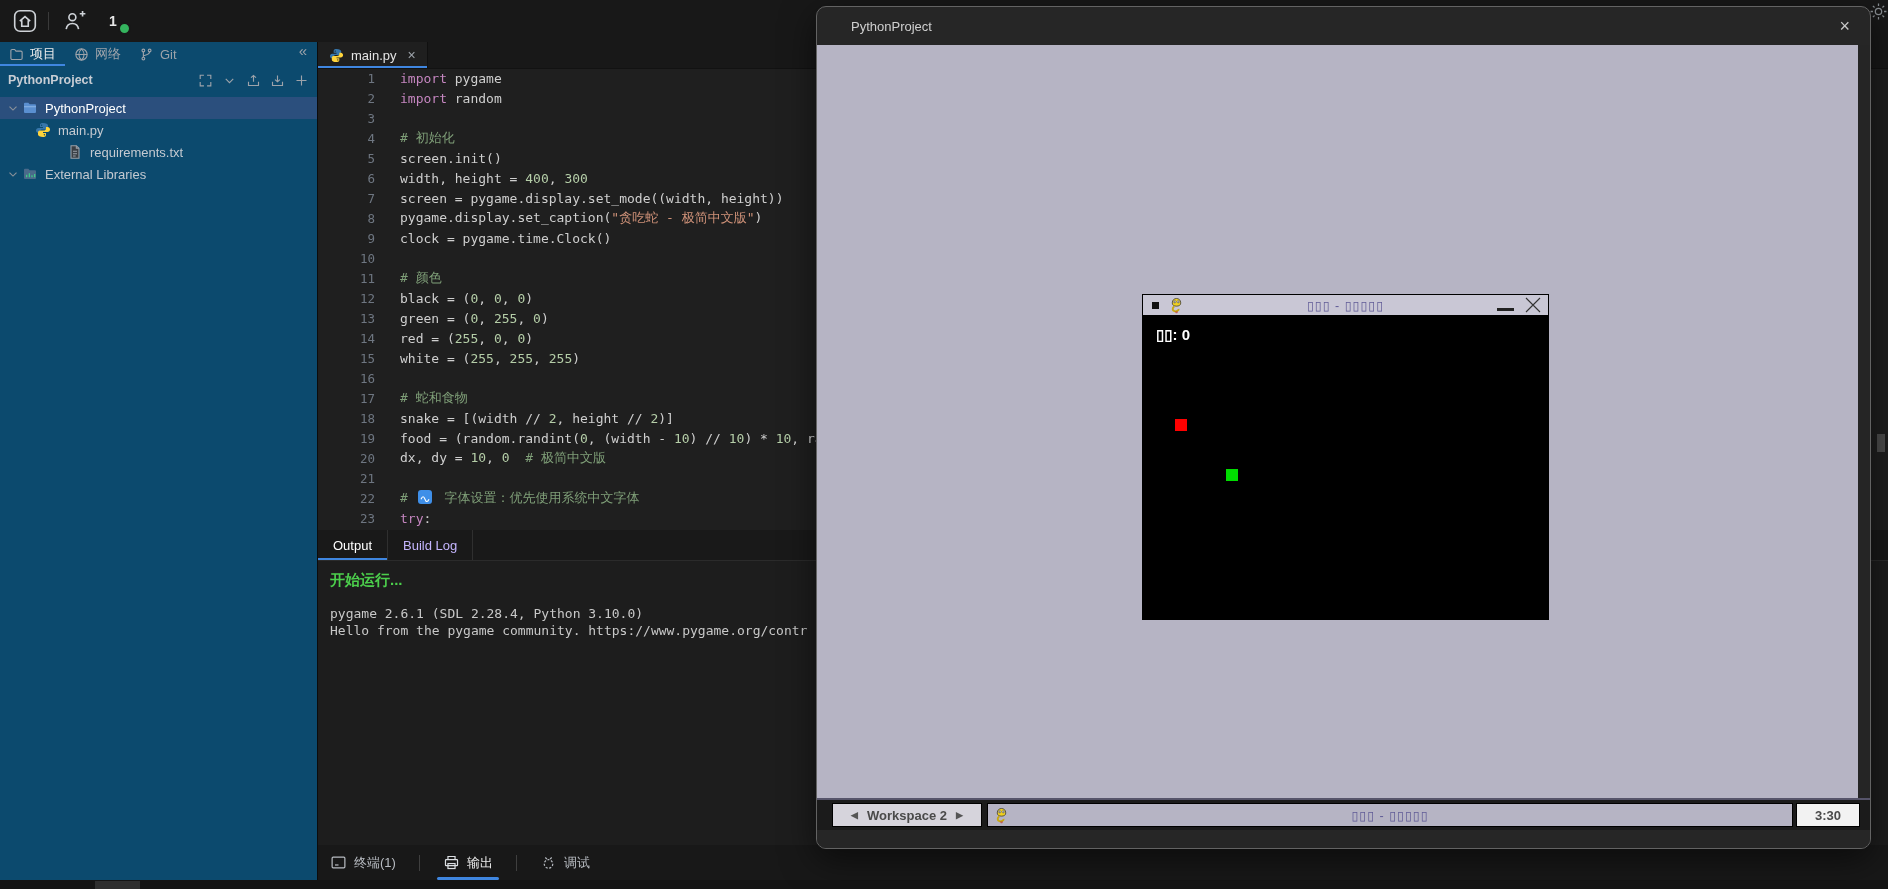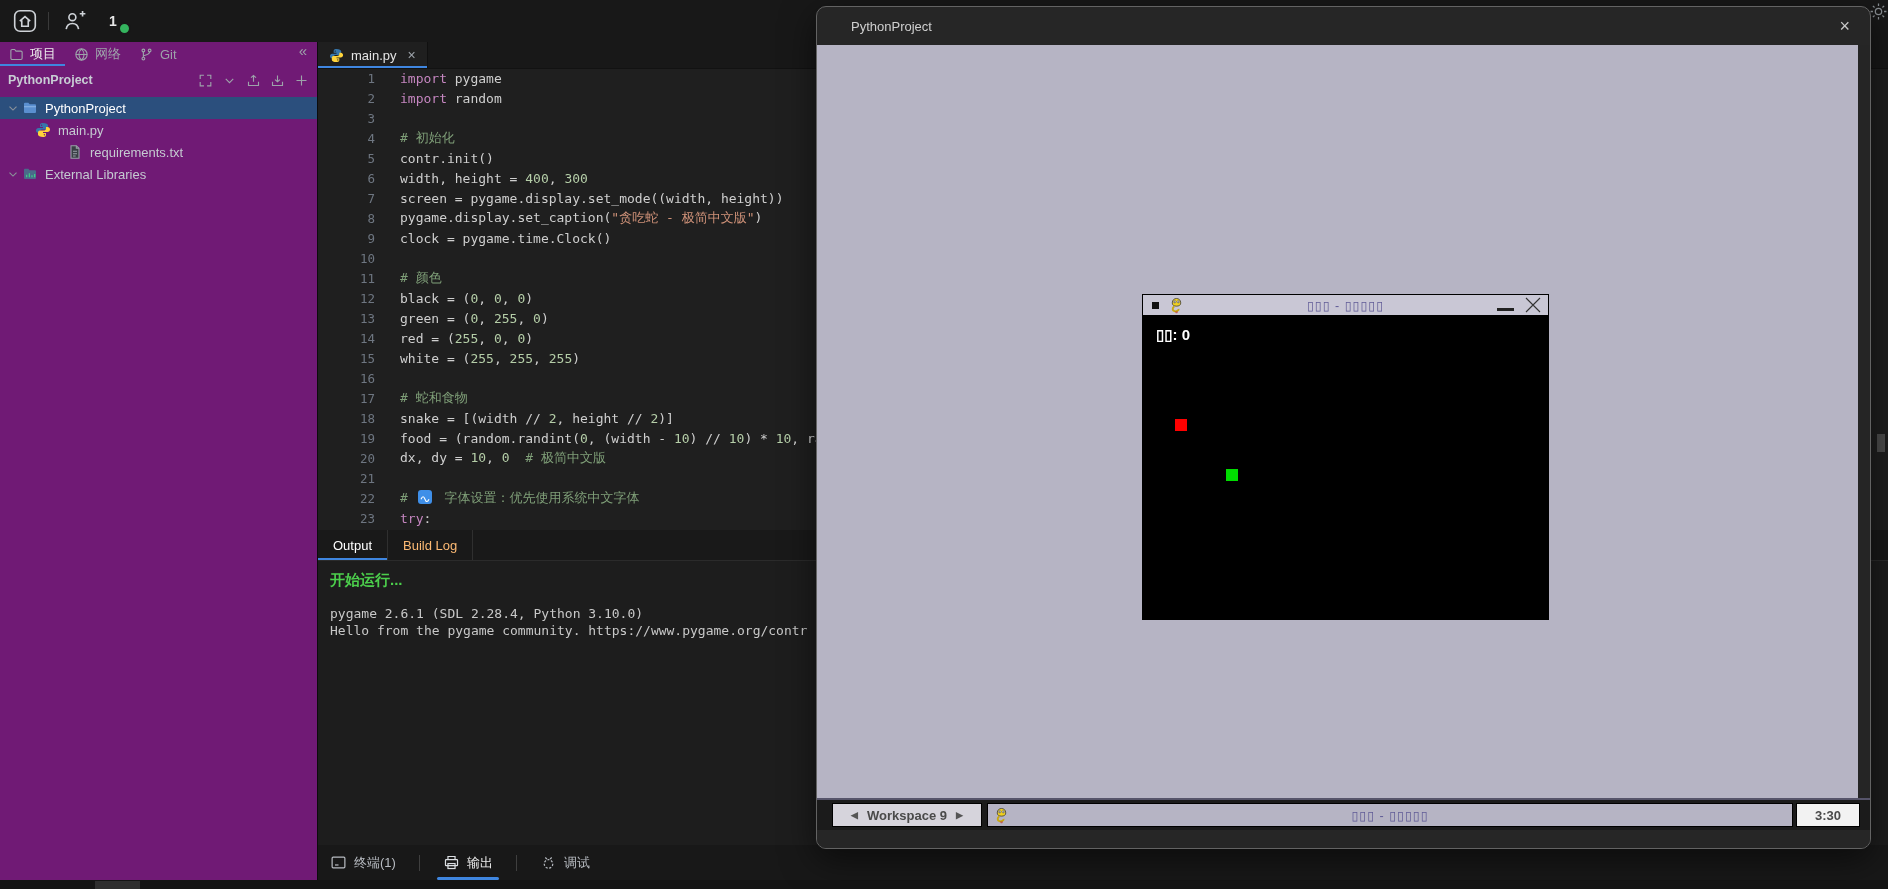--- a/index.html
+++ b/index.html
@@ -9,21 +9,21 @@
   .icon svg{display:block;}
 
   
   .ide-header{position:absolute;left:0;top:0;width:1888px;height:42px;background:#181818;border-bottom:1px solid #000;display:flex;align-items:center;}
   .hicon{width:26px;height:26px;margin-left:12px;cursor:pointer;}
   .hdivider{width:1px;height:18px;background:#3a3a3a;margin-left:10px;}
   .badge{position:relative;margin-left:22px;color:#e6e6e6;font-size:14px;font-weight:bold;cursor:pointer;}
   .badge .dot{position:absolute;left:9px;top:9px;width:9px;height:9px;border-radius:50%;background:#34b45e;border:2px solid #181818;}
 
   
-  .sidebar{position:absolute;left:0;top:42px;width:318px;height:838px;background:#701a75;border-right:1px solid #0c0c0c;box-sizing:border-box;}
+  .sidebar{position:absolute;left:0;top:42px;width:318px;height:838px;background:#0c4a6e;border-right:1px solid #0c0c0c;box-sizing:border-box;}
   .sb-tabs{height:24px;display:flex;align-items:center;position:relative;}
   .sb-tab{display:inline-flex;align-items:center;gap:6px;height:24px;padding:0 9px;color:#9da3aa;font-size:13px;cursor:pointer;}
   .sb-tab.active{color:#ececec;box-shadow:inset 0 -2px 0 #3f86e0;}
   .collapse{position:absolute;right:10px;top:0;color:#9da3aa;font-size:15px;cursor:pointer;}
   .sb-header{height:28px;display:flex;align-items:center;padding:0 8px;}
   .sb-title{color:#c8cdd4;font-size:12.5px;font-weight:bold;flex:1;}
   .sb-actions{display:flex;align-items:center;gap:9px;}
   .sb-actions .icon{width:15px;height:15px;cursor:pointer;}
   .tree{margin-top:3px;}
   .trow{height:22px;display:flex;align-items:center;font-size:13px;color:#c5cad1;cursor:pointer;white-space:nowrap;}
@@ -45,21 +45,21 @@
   .tk-kw{color:#c586c0;}
   .tk-def{color:#cfcfcf;}
   .tk-num{color:#b5cea8;}
   .tk-str{color:#ce9178;}
   .tk-com{color:#7f9f78;}
   .inlay{display:inline-block;width:14px;height:14px;vertical-align:-2px;margin:0 5px 0 2px;}
 
   
   .out-panel{position:absolute;left:0;top:488px;right:0;height:315px;background:#1d1d1d;}
   .out-tabs{height:30px;display:flex;border-bottom:1px solid #2b2b2b;background:#191919;}
-  .out-tab{display:flex;align-items:center;padding:0 15px;font-size:13px;color:#fdba74;border-right:1px solid #2f2f2f;position:relative;cursor:pointer;}
+  .out-tab{display:flex;align-items:center;padding:0 15px;font-size:13px;color:#c4b5fd;border-right:1px solid #2f2f2f;position:relative;cursor:pointer;}
   .out-tab.active{color:#fff;}
   .out-tab.active::after{content:"";position:absolute;left:0;right:0;bottom:0;height:2px;background:#3f86e0;}
   .out-body{padding:10px 0 0 12px;}
   .oline.start{color:#4ccf4c;font-weight:bold;font-size:15px;height:22px;}
   .oline.blank{height:13px;}
   .oline.mono{font-family:"DejaVu Sans Mono",monospace;font-size:13px;color:#c8c8c8;height:17px;white-space:pre;}
 
   
   .bottom-bar{position:absolute;left:0;top:803px;right:0;height:35px;background:#181818;display:flex;align-items:center;padding-left:10px;}
   .bb-item{display:flex;align-items:center;gap:7px;height:35px;padding:0 2px;color:#b8bcc2;font-size:13px;position:relative;cursor:pointer;}
@@ -262,21 +262,21 @@
         </span>
         <span>main.py</span>
         <span class="tabx">×</span>
       </div>
     </div>
     <div class="code">
         <div class="cline"><span class="ln">1</span><span class="ctext"><span class="tk-kw">import</span><span class="tk-def"> pygame</span></span></div>
         <div class="cline"><span class="ln">2</span><span class="ctext"><span class="tk-kw">import</span><span class="tk-def"> random</span></span></div>
         <div class="cline"><span class="ln">3</span><span class="ctext"></span></div>
         <div class="cline"><span class="ln">4</span><span class="ctext"><span class="tk-com"># 初始化</span></span></div>
-        <div class="cline"><span class="ln">5</span><span class="ctext"><span class="tk-def">contr.init()</span></span></div>
+        <div class="cline"><span class="ln">5</span><span class="ctext"><span class="tk-def">screen.init()</span></span></div>
         <div class="cline"><span class="ln">6</span><span class="ctext"><span class="tk-def">width, height = </span><span class="tk-num">400</span><span class="tk-def">, </span><span class="tk-num">300</span></span></div>
         <div class="cline"><span class="ln">7</span><span class="ctext"><span class="tk-def">screen = pygame.display.set_mode((width, height))</span></span></div>
         <div class="cline"><span class="ln">8</span><span class="ctext"><span class="tk-def">pygame.display.set_caption(</span><span class="tk-str">"贪吃蛇 - 极简中文版"</span><span class="tk-def">)</span></span></div>
         <div class="cline"><span class="ln">9</span><span class="ctext"><span class="tk-def">clock = pygame.time.Clock()</span></span></div>
         <div class="cline"><span class="ln">10</span><span class="ctext"></span></div>
         <div class="cline"><span class="ln">11</span><span class="ctext"><span class="tk-com"># 颜色</span></span></div>
         <div class="cline"><span class="ln">12</span><span class="ctext"><span class="tk-def">black = (</span><span class="tk-num">0</span><span class="tk-def">, </span><span class="tk-num">0</span><span class="tk-def">, </span><span class="tk-num">0</span><span class="tk-def">)</span></span></div>
         <div class="cline"><span class="ln">13</span><span class="ctext"><span class="tk-def">green = (</span><span class="tk-num">0</span><span class="tk-def">, </span><span class="tk-num">255</span><span class="tk-def">, </span><span class="tk-num">0</span><span class="tk-def">)</span></span></div>
         <div class="cline"><span class="ln">14</span><span class="ctext"><span class="tk-def">red = (</span><span class="tk-num">255</span><span class="tk-def">, </span><span class="tk-num">0</span><span class="tk-def">, </span><span class="tk-num">0</span><span class="tk-def">)</span></span></div>
         <div class="cline"><span class="ln">15</span><span class="ctext"><span class="tk-def">white = (</span><span class="tk-num">255</span><span class="tk-def">, </span><span class="tk-num">255</span><span class="tk-def">, </span><span class="tk-num">255</span><span class="tk-def">)</span></span></div>
@@ -386,21 +386,21 @@
           <span class="score">▯▯: 0</span>
           <span class="sq red"></span>
           <span class="sq green"></span>
         </div>
       </div>
     </div>
 
     <div class="fw-taskbar">
       <div class="ws-btn">
         <span class="arr">◀</span>
-        <span>Workspace 9</span>
+        <span>Workspace 2</span>
         <span class="arr">▶</span>
       </div>
       <div class="task-btn">
         <span class="gw-icon icon">
           <svg width="17" height="17" viewBox="0 0 16 16">
               <path d="M4 5.6c0-2.8 1.9-4.2 4-4.2s4 1.4 4 4.2c0 2-1.6 3-4 3s-4-1-4-3z" fill="#f0d020" stroke="#333" stroke-width="0.7"></path>
               <circle cx="6.3" cy="4.4" r="1.2" fill="#fff" stroke="#333" stroke-width="0.4"></circle>
               <circle cx="9.7" cy="4.4" r="1.2" fill="#fff" stroke="#333" stroke-width="0.4"></circle>
               <circle cx="6.4" cy="4.6" r="0.5" fill="#000"></circle>
               <circle cx="9.6" cy="4.6" r="0.5" fill="#000"></circle>

